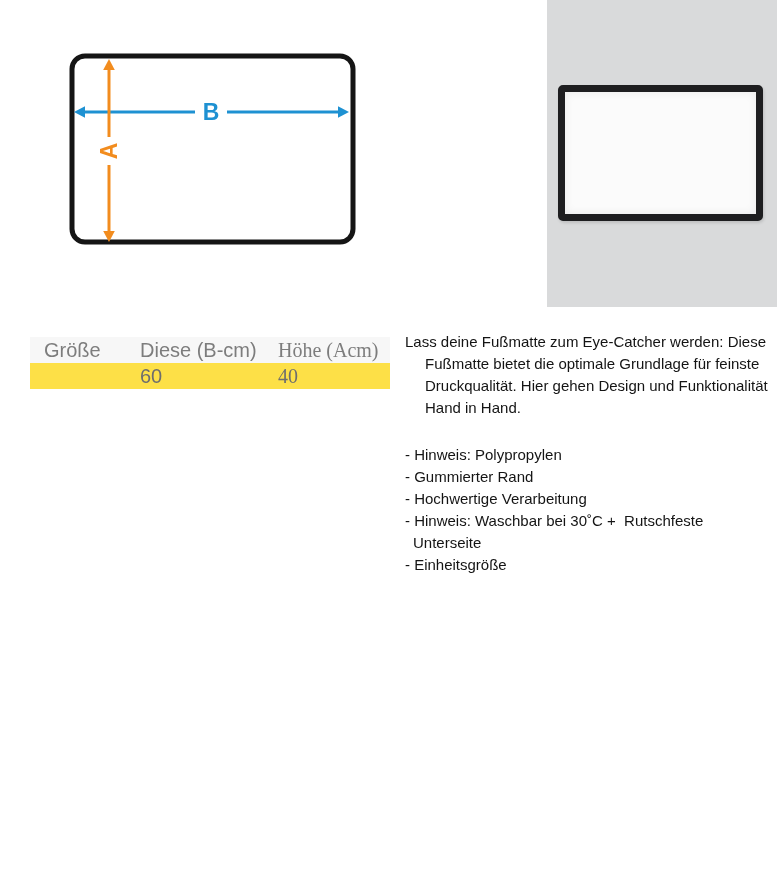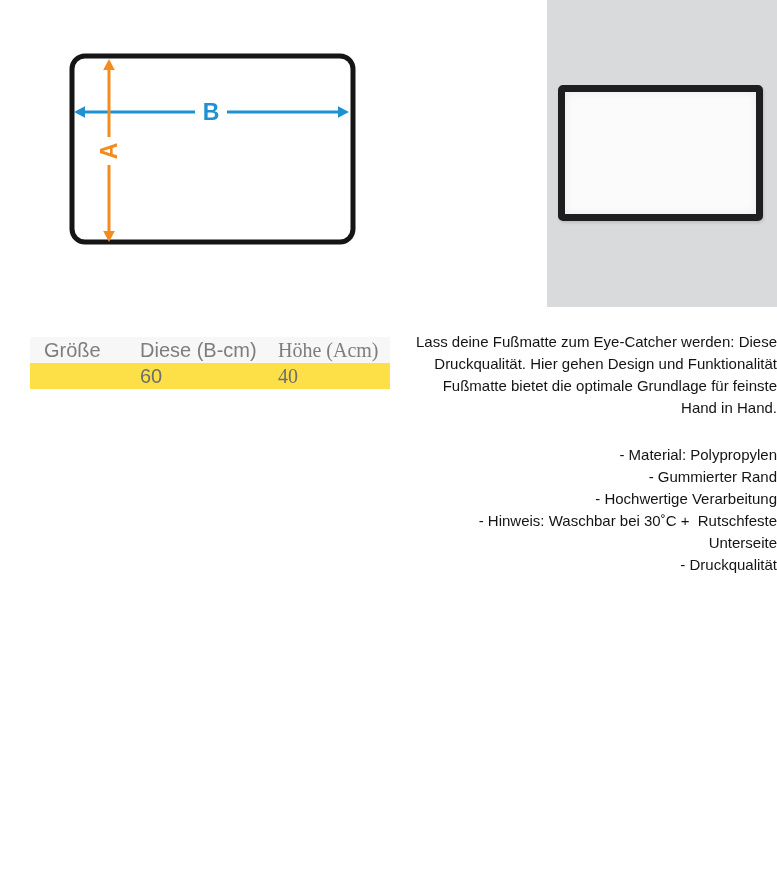--- a/index.html
+++ b/index.html
@@ -86,21 +86,20 @@
     position: absolute;
     left: 405px;
     top: 331px;
     width: 372px;
     color: #141414;
     font-size: 15px;
   }
   .description .line {
     white-space: pre;
     line-height: 22px;
-    text-align: right;
   }
   .para .line.cont { padding-left: 20px; }
   .bullets { margin-top: 25px; }
   .bullets .line.wrap-cont { padding-left: 8px; }
 </style>
 </head>
 <body>
 
 <div class="page" style="background: rgb(255, 255, 255);">
 
@@ -133,27 +132,27 @@
     <div class="row data">
       <span class="cell c1"></span>
       <span class="cell c2">60</span>
       <span class="cell c3">40</span>
     </div>
   </div>
 
   <div class="description">
     <div class="para">
       <div class="line">Lass deine Fußmatte zum Eye-Catcher werden: Diese</div>
+      <div class="line cont">Fußmatte bietet die optimale Grundlage für feinste</div>
       <div class="line cont">Druckqualität. Hier gehen Design und Funktionalität</div>
-      <div class="line cont">Fußmatte bietet die optimale Grundlage für feinste</div>
       <div class="line cont">Hand in Hand.</div>
     </div>
     <div class="bullets">
-      <div class="line">- Material: Polypropylen</div>
+      <div class="line">- Hinweis: Polypropylen</div>
       <div class="line">- Gummierter Rand</div>
       <div class="line">- Hochwertige Verarbeitung</div>
       <div class="line">- Hinweis: Waschbar bei 30˚C +  Rutschfeste</div>
       <div class="line wrap-cont">Unterseite</div>
-      <div class="line">- Druckqualität</div>
+      <div class="line">- Einheitsgröße</div>
     </div>
   </div>
 
 </div>
 
 </body></html>

